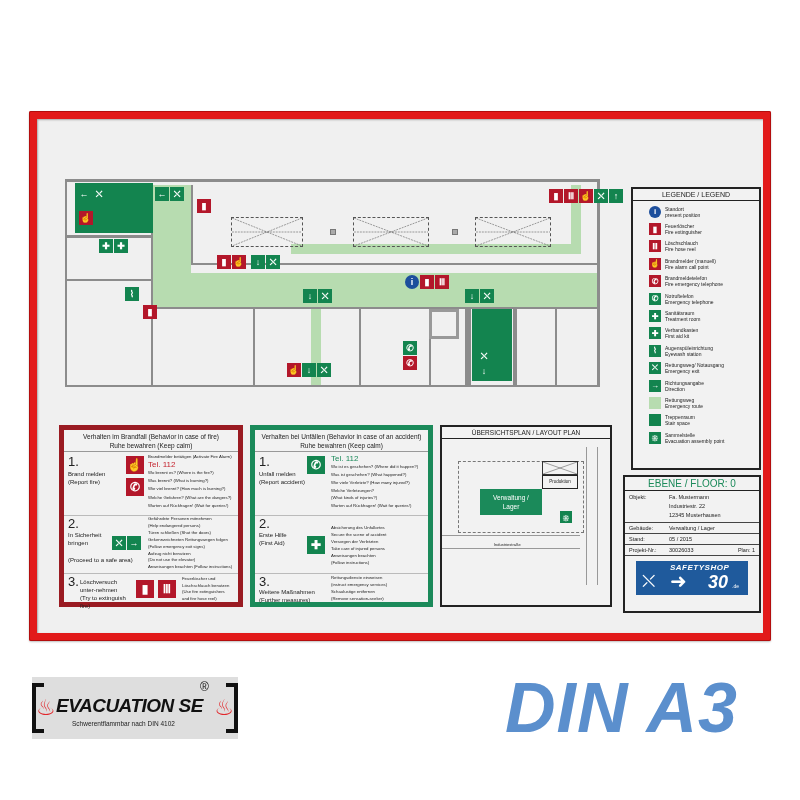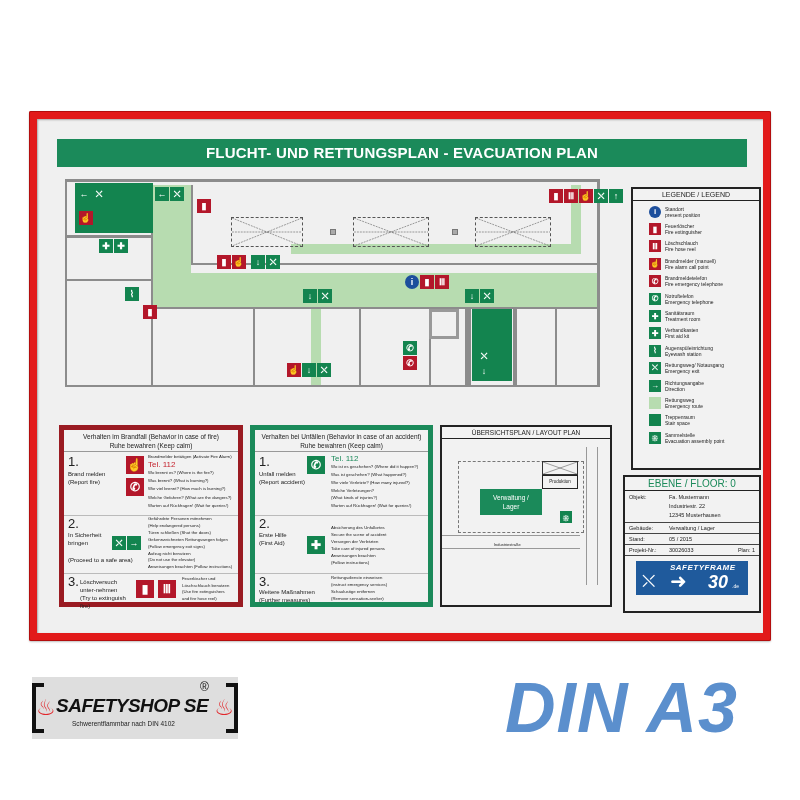--- a/index.html
+++ b/index.html
@@ -60,21 +60,20 @@
   .sf-logo { position: absolute; left: 32px; top: 677px; width: 206px; height: 62px; background: #dedede; }
   .din { position: absolute; left: 505px; top: 668px; font-size: 70px; font-style: italic; font-weight: bold;
          color: #5b8fcd; letter-spacing: 1px; line-height: 80px; }
 </style>
 </head>
 <body>
 
 <div class="frame">
   <div class="paper">
 
-    <div class="title-bar">FLUCHT- UND RETTUNGSPLAN - EVACUATION PLAN</div>
 
     <div class="plan">
 
       <div class="route" style="left:94px;top:10px;width:38px;height:120px;"></div>
       <div class="route" style="left:94px;top:98px;width:446px;height:34px;"></div>
       <div class="route" style="left:232px;top:69px;width:290px;height:10px;"></div>
       <div class="route" style="left:512px;top:10px;width:10px;height:69px;"></div>
       <div class="route" style="left:252px;top:132px;width:10px;height:80px;"></div>
 
       <div class="stair" style="left:16px;top:8px;width:78px;height:50px;"></div>
@@ -435,34 +434,34 @@
       <div class="info-row" style="line-height:10px;">
           <div class="k">Stand:</div>
           <div>05 / 2015</div>
         </div>
       <div class="info-row" style="line-height:10px;">
           <div class="k">Projekt-Nr.:</div>
           <div style="flex:1;">30026033</div>
           <div style="padding-right:4px;">Plan: 1</div>
         </div>
       <div class="shop">
-        <div style="position:absolute;left:34px;top:2px;font-size:8px;font-style:italic;font-weight:bold;letter-spacing:0.5px;">SAFETYFRAME</div>
+        <div style="position:absolute;left:34px;top:2px;font-size:8px;font-style:italic;font-weight:bold;letter-spacing:0.5px;">SAFETYSHOP</div>
         <div style="position:absolute;left:6px;top:10px;font-size:18px;">⛌</div>
         <div style="position:absolute;left:34px;top:10px;font-size:20px;line-height:20px;">➜</div>
         <div style="position:absolute;left:72px;top:11px;font-size:18px;font-weight:bold;font-style:italic;line-height:20px;">30</div>
         <div style="position:absolute;left:96px;top:22px;font-size:5px;">.de</div>
       </div>
     </div>
 
   </div>
 </div>
 
 <div class="sf-logo">
   <div style="position:absolute;left:0;top:6px;width:12px;height:50px;border-left:4px solid #111;border-top:4px solid #111;border-bottom:4px solid #111;"></div>
   <div style="position:absolute;right:0;top:6px;width:12px;height:50px;border-right:4px solid #111;border-top:4px solid #111;border-bottom:4px solid #111;"></div>
   <div style="position:absolute;left:4px;top:18px;color:#e2262b;font-size:22px;">♨</div>
   <div style="position:absolute;right:4px;top:18px;color:#e2262b;font-size:22px;">♨</div>
-  <div style="position:absolute;left:24px;top:18px;font-size:19px;font-weight:bold;font-style:italic;color:#111;letter-spacing:-0.5px;">SAFETYSHOP SE</div>
+  <div style="position:absolute;left:24px;top:18px;font-size:19px;font-weight:bold;font-style:italic;color:#111;letter-spacing:-0.5px;">EVACUATION SE</div>
   <div style="position:absolute;left:168px;top:3px;font-size:12px;color:#111;">®</div>
   <div style="position:absolute;left:40px;top:43px;font-size:6.5px;color:#222;">Schwerentflammbar nach DIN 4102</div>
 </div>
 
 <div class="din">DIN A3</div>
 
 </body></html>

